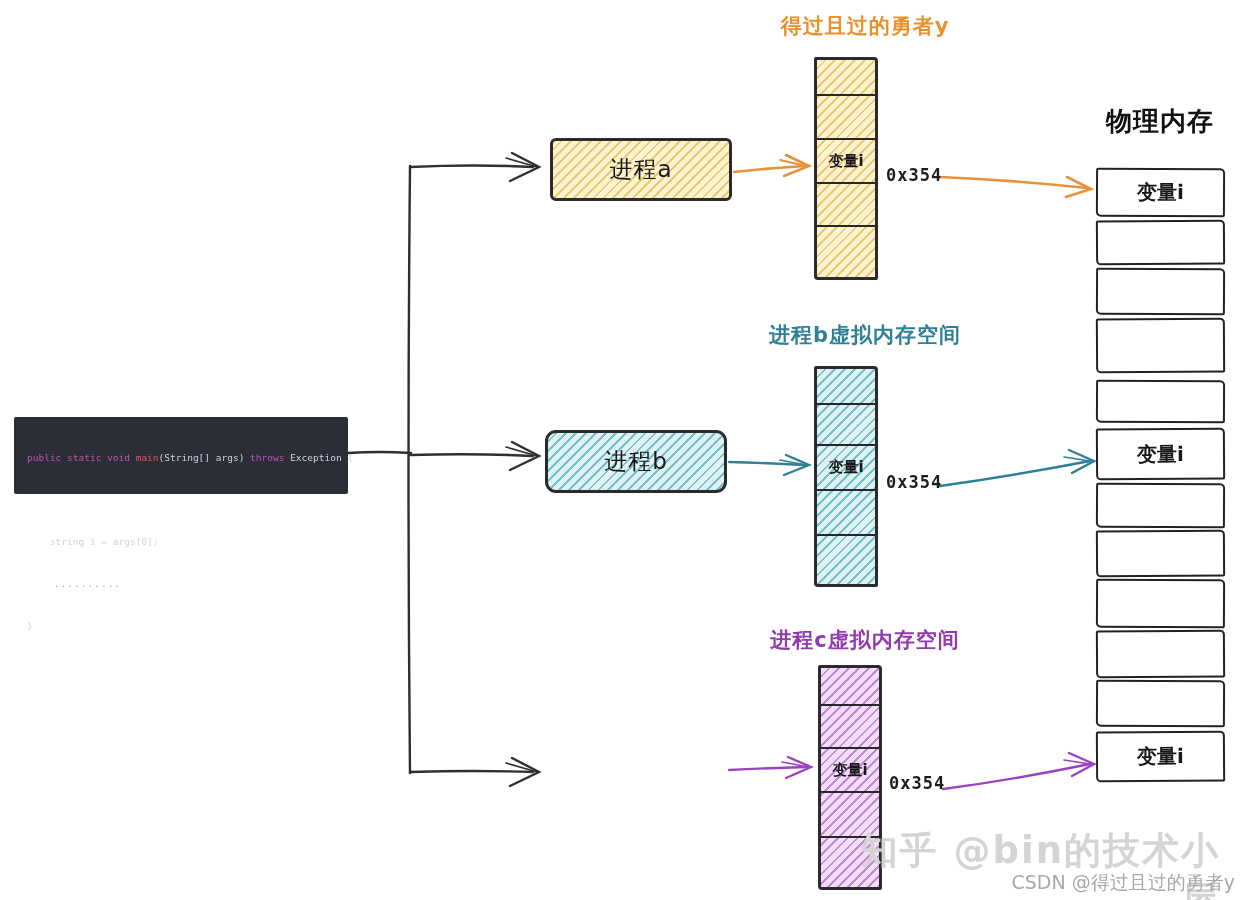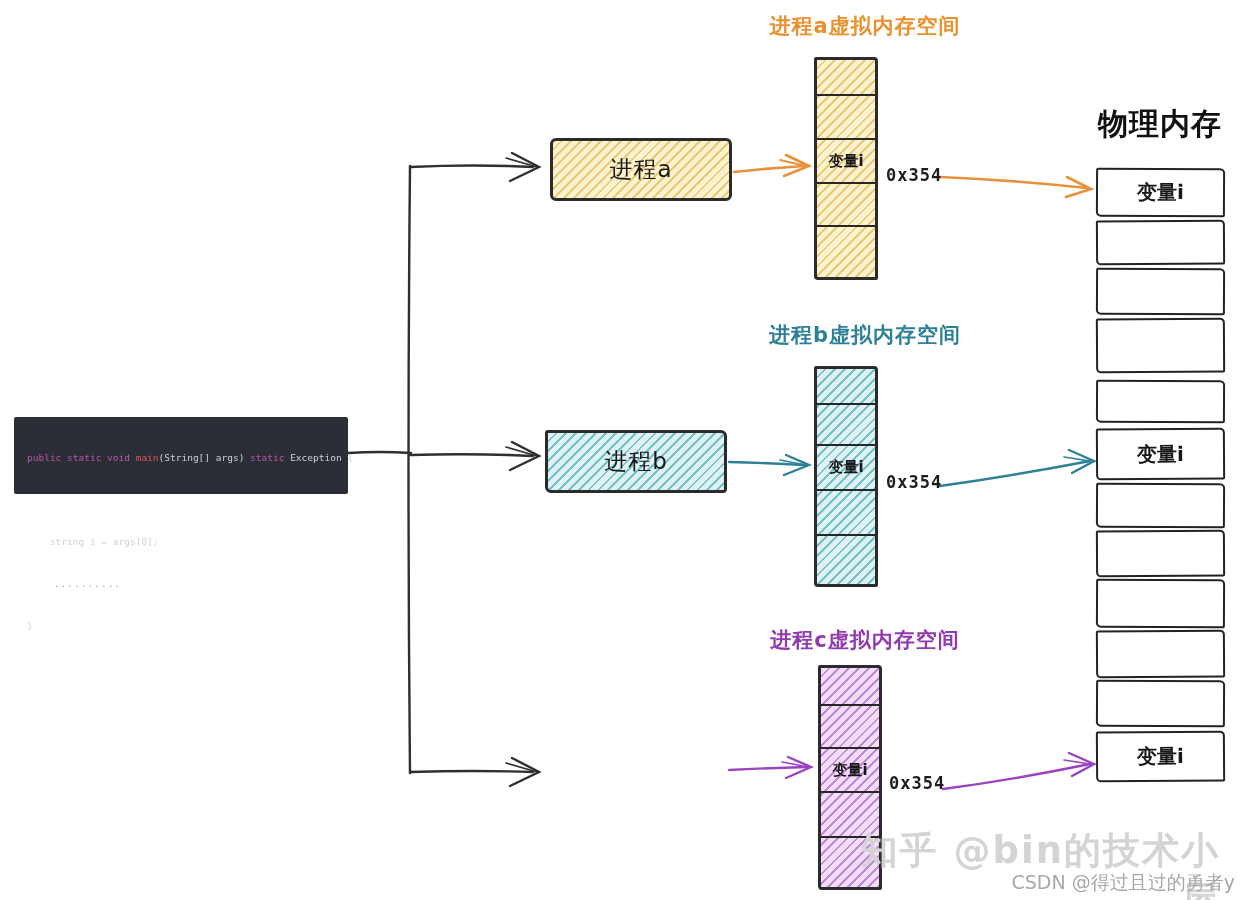--- a/index.html
+++ b/index.html
@@ -31,36 +31,37 @@
   .vtitle {
     position:absolute; width:320px; text-align:center;
     font-size:21px; font-weight:bold; letter-spacing:1px;
   }
   .vtitle-a { left:705px; top:12px;  color:#e8912d; }
   .vtitle-b { left:705px; top:321px; color:#2d8095; }
   .vtitle-c { left:705px; top:626px; color:#9139ae; }
 
   .phys-title {
     position:absolute; left:1088px; top:104px; width:144px; text-align:center;
-    font-size:30px; font-weight:bold; color:#111; letter-spacing:1px;
+    font-size:26px; font-weight:bold; color:#111; letter-spacing:1px;
   }
 
   
   .pbox {
     position:absolute; width:182px; height:63px;
     border:3px solid #2b2b2b;
     display:flex; align-items:center; justify-content:center;
     font-size:23px; color:#17171a; letter-spacing:1px;
     border-radius:3px 6px 4px 6px;
   }
   .hatch-yellow {
     background:repeating-linear-gradient(135deg,#fdf3d0 0 5px,#ecca74 5px 7px);
   }
   .hatch-teal {
     background:repeating-linear-gradient(135deg,#dff1f3 0 5px,#74c3cb 5px 7px);
+    border-radius:11px;
   }
   .hatch-purple {
     background:repeating-linear-gradient(135deg,#f2def8 0 5px,#c488da 5px 7px);
   }
   .pbox-a { left:550px; top:138px;border-radius:6px; }
   .pbox-b { left:545px; top:430px; }
   .pbox-c { left:544px; top:739px; }
 
   
   .vcol {
@@ -149,28 +150,28 @@
       <path d="M729,770 Q768,768 807,767"></path>
       <path d="M788,757 L811,767 L786,778"></path>
       <path d="M782,762 L808,767" stroke-width="1.7"></path>
       <path d="M943,789 Q1012,780 1090,764"></path>
       <path d="M1069,753 L1094,764 L1072,776"></path>
       <path d="M1064,760 L1090,764" stroke-width="1.7"></path>
     </g>
   </svg>
 
   <div class="code-block">
-    <div class="code-line"><span class="tok-kw">public static void </span><span class="tok-fn">main</span><span class="tok-plain">(String[] args) </span><span class="tok-kw">static</span><span class="tok-plain"> Exception {</span></div>
+    <div class="code-line"><span class="tok-kw">public static void </span><span class="tok-fn">main</span><span class="tok-plain">(String[] args) </span><span class="tok-kw">throws</span><span class="tok-plain"> Exception {</span></div>
     <div class="code-line">&nbsp;</div>
     <div class="code-line tok-plain">    string i = args[0];</div>
     <div class="code-line tok-dots">    ..........</div>
     <div class="code-line tok-plain">}</div>
   </div>
 
-  <div class="vtitle vtitle-a">进程a虚拟内存空间</div>
+  <div class="vtitle vtitle-a">得过且过的勇者y</div>
   <div class="vtitle vtitle-c">进程c虚拟内存空间</div>
   <div class="vtitle vtitle-b">进程b虚拟内存空间</div>
 
   <div class="pbox pbox-a hatch-yellow">
     <span>进程a</span>
   </div>
   <div class="pbox pbox-b hatch-teal">
     <span>进程b</span>
   </div>
 

